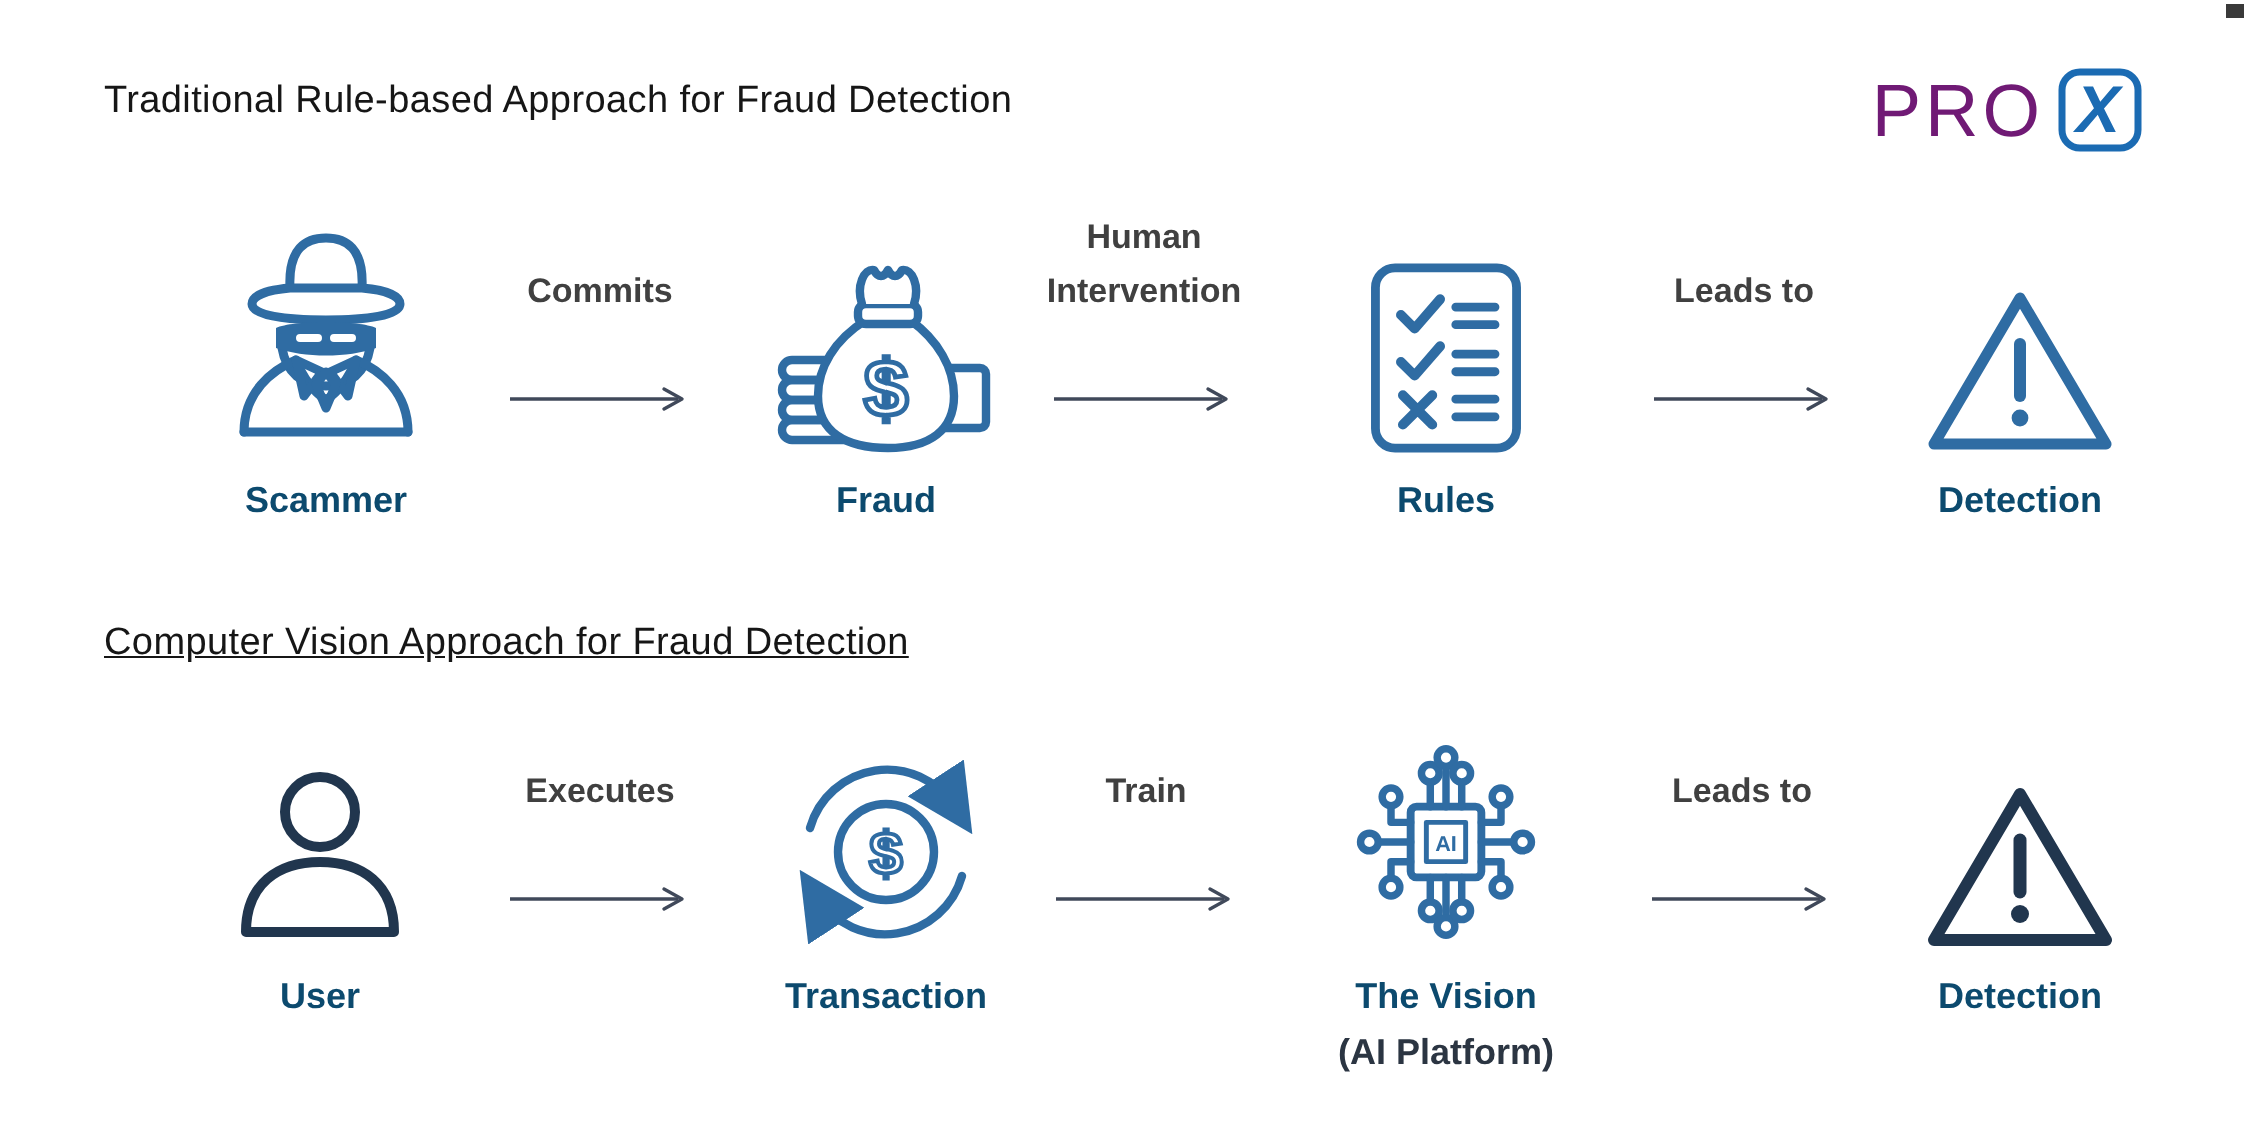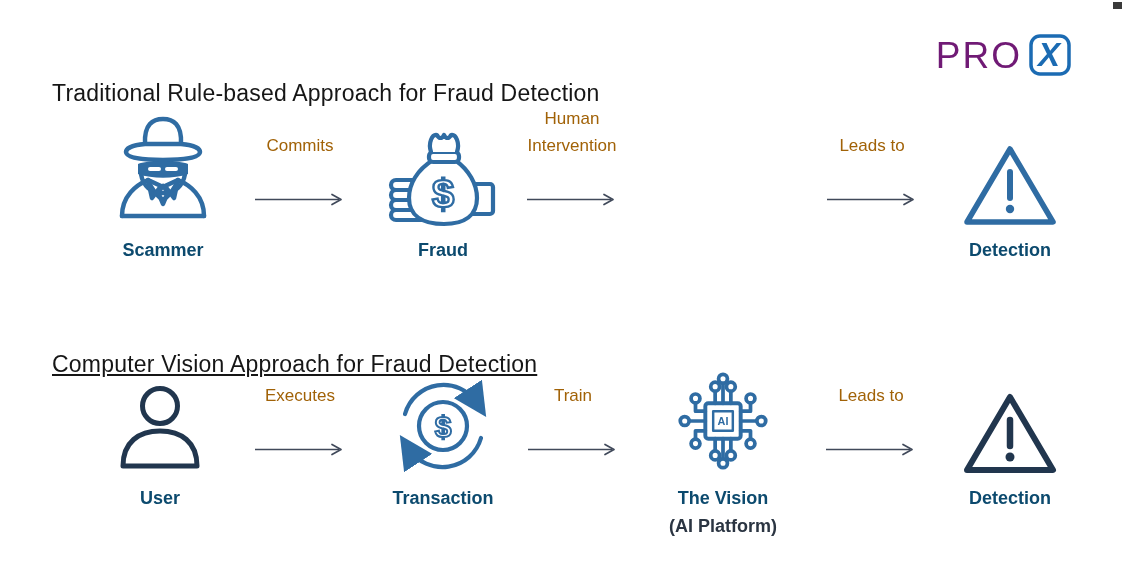--- a/index.html
+++ b/index.html
@@ -1,20 +1,20 @@
 <!DOCTYPE html>
 <html><head>
 <meta charset="utf-8">
 <style>
   html,body{margin:0;padding:0;background:#fff;}
   .canvas{position:relative;width:1125px;height:566px;background:#ffffff;
           font-family:"Liberation Sans",sans-serif;overflow:hidden;}
 
-  .title{position:absolute;left:52px;font-size:23px;color:#161616;
-         letter-spacing:.2px;white-space:nowrap;margin-top:40px;}
+  .title{position:absolute;left:52px;font-size:19px;color:#161616;
+         letter-spacing:.2px;white-space:nowrap;}
   #title-1{top:40px;}
   #title-2{top:311px;text-decoration:underline;}
 
   .logo{position:absolute;top:32px;right:52px;display:flex;align-items:center;gap:5px;}
   .logo-text{font-size:37px;font-weight:normal;color:#701a75;letter-spacing:2px;line-height:1;}
 
   .corner-mark{position:absolute;top:2px;right:3px;width:9px;height:7px;background:#3a3a3a;}
 
   .node{position:absolute;display:flex;flex-direction:column;align-items:center;width:130px;}
   .node .icon-box{display:flex;align-items:flex-end;justify-content:center;}
@@ -25,21 +25,21 @@
   .node-label{margin-top:12px;font-size:18px;font-weight:bold;color:#0c4a6e;text-align:center;}
   .node-sublabel{margin-top:7px;font-size:18px;font-weight:bold;color:#2b3542;text-align:center;}
 
   #node-scammer{left:98px;}   #node-fraud{left:378px;}
   #node-rules{left:658px;}    #node-detection-1{left:945px;}
   #node-user{left:95px;}      #node-transaction{left:378px;}
   #node-engine{left:648px;width:150px;} #node-detection-2{left:945px;}
 
   .connector{position:absolute;width:140px;height:110px;display:flex;flex-direction:column;
              align-items:center;justify-content:flex-end;gap:34px;}
-  .connector-label{font-size:17px;color:#a16207;text-align:center;width:124px;line-height:1.55;}
+  .connector-label{font-size:17px;color:#404040;text-align:center;width:124px;line-height:1.55;font-weight:bold;}
   .crow1{top:96px;}
   .crow2{top:346px;}
   #conn-commits{left:230px;}  #conn-human{left:502px;}  #conn-leads-1{left:802px;}
   #conn-executes{left:230px;} #conn-train{left:503px;}  #conn-leads-2{left:801px;}
 
   svg{display:block;}
   .stroke-blue{stroke:#2f6ca3;}
   .fill-blue{fill:#2f6ca3;}
   .stroke-navy{stroke:#21364e;}
   .fill-navy{fill:#21364e;}
@@ -110,20 +110,36 @@
   </div>
 
   <div class="connector crow1" id="conn-human">
     <div class="connector-label">Human Intervention</div>
     <svg width="94" height="13" viewBox="0 0 94 13">
       <line x1="2" y1="6.5" x2="86" y2="6.5" stroke="#40495a" stroke-width="1.7"></line>
       <path d="M79,1.5 L88,6.5 L79,11.5" fill="none" stroke="#40495a" stroke-width="1.7" stroke-linecap="round" stroke-linejoin="round"></path>
     </svg>
   </div>
 
+  <div class="node row1" id="node-rules">
+    <div class="icon-box">
+      <svg width="82" height="98" viewBox="0 0 82 100" fill="none">
+        <g class="stroke-blue" stroke-linecap="round" stroke-linejoin="round">
+          <rect x="5" y="4" width="72" height="92" rx="10" stroke-width="4.5"></rect>
+          <path d="M18,28 l7,7 l13,-15" stroke-width="5"></path>
+          <path d="M46,24 h20 M46,33 h20" stroke-width="4.5"></path>
+          <path d="M18,52 l7,7 l13,-15" stroke-width="5"></path>
+          <path d="M46,48 h20 M46,57 h20" stroke-width="4.5"></path>
+          <path d="M19,69 l15,15 M34,69 l-15,15" stroke-width="5"></path>
+          <path d="M46,71 h20 M46,80 h20" stroke-width="4.5"></path>
+        </g>
+      </svg>
+    </div>
+    <div class="node-label">Rules</div>
+  </div>
 
   <div class="connector crow1" id="conn-leads-1">
     <div class="connector-label">Leads to</div>
     <svg width="94" height="13" viewBox="0 0 94 13">
       <line x1="2" y1="6.5" x2="86" y2="6.5" stroke="#40495a" stroke-width="1.7"></line>
       <path d="M79,1.5 L88,6.5 L79,11.5" fill="none" stroke="#40495a" stroke-width="1.7" stroke-linecap="round" stroke-linejoin="round"></path>
     </svg>
   </div>
 
   <div class="node row1" id="node-detection-1">

